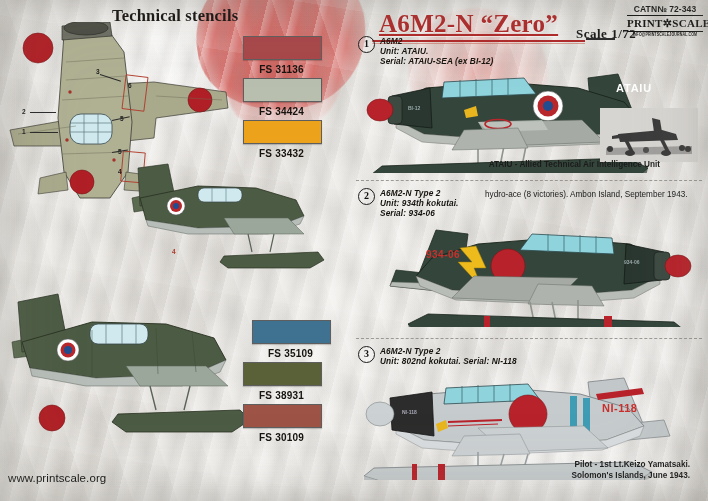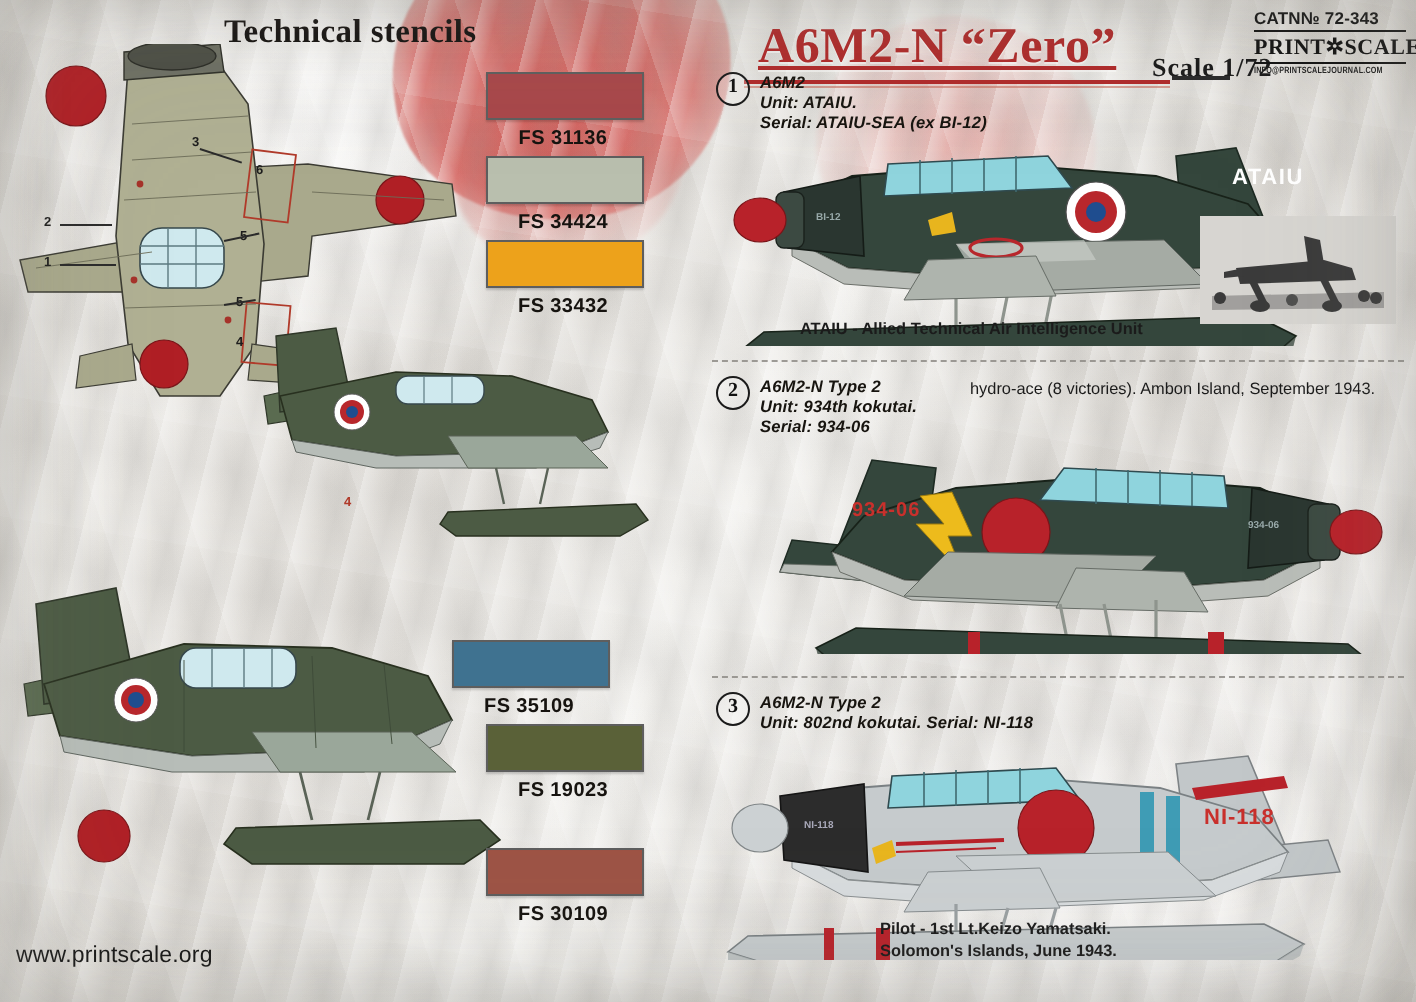--- a/index.html
+++ b/index.html
@@ -68,42 +68,42 @@
   }
   .scale-rule{
     position:absolute;left:586px;top:38px;width:29px;height:2px;background:#2a2a2a;
   }
   #scale-label{
     position:absolute;left:576px;top:26px;
     font-family:"Liberation Serif",serif;font-weight:700;font-size:13px;color:#1a1a1a;
     letter-spacing:.5px;
   }
   
-  .catblock{position:absolute;left:627px;top:4px;width:76px;text-align:left;}
+  .catblock{position:absolute;left:627px;top:4px;width:76px;text-align:center;}
   .catblock .catn{font-size:8.5px;font-weight:700;color:#111;letter-spacing:.1px;white-space:nowrap;}
   .catblock .cline{height:1px;background:#111;margin:1px 0 1px;}
   .catblock .brand{font-family:"Liberation Serif",serif;font-weight:700;font-size:11px;color:#111;letter-spacing:.3px;white-space:nowrap;}
   .catblock .email{font-size:3.6px;font-weight:700;color:#222;letter-spacing:.1px;transform:scaleY(1.25);white-space:nowrap;}
 
   
   .sw{position:absolute;width:77px;}
   .sw .chip{width:77px;height:22px;border:1px solid #5e5e5e;box-shadow:0 1px 1px rgba(0,0,0,.18);}
   .sw .lbl{margin-top:4px;font-size:10px;font-weight:700;color:#16130f;letter-spacing:.2px;text-align:center;}
 
   
   .pnl-sep{position:absolute;left:356px;width:346px;height:0;
     border-top:1.6px dashed #8f8c87;opacity:.85;}
   .circ{
     position:absolute;width:15px;height:15px;border:1.3px solid #1b1b1b;border-radius:50%;
     font-size:10px;font-weight:700;color:#111;text-align:center;line-height:14px;
     font-family:"Liberation Serif",serif;background:rgba(255,255,255,.25);
   }
   .ptxt{position:absolute;font-size:8.3px;font-weight:700;font-style:italic;color:#17140f;line-height:10.2px;letter-spacing:.1px;}
   .cap{position:absolute;font-size:8.2px;font-weight:700;color:#1b1b1b;line-height:10.5px;}
-  .cap.r{text-align:left;}
+  .cap.r{text-align:right;}
   #url{
     position:absolute;left:8px;top:472px;font-size:11.5px;font-weight:400;color:#141414;
     letter-spacing:.1px;
   }
   
   .lead{position:absolute;background:#2b2b2b;height:0.7px;transform-origin:left center;}
   .num{position:absolute;font-size:6.5px;font-weight:700;color:#1d1d1d;}
   svg{display:block;}
   .photo{
     position:absolute;left:600px;top:108px;width:98px;height:54px;
@@ -246,29 +246,29 @@
     </div>
     <div class="sw" style="left:243px;top:78px;">
       <div class="chip" style="background:#b9bfae;"></div>
       <div class="lbl">FS 34424</div>
     </div>
     <div class="sw" style="left:243px;top:120px;">
       <div class="chip" style="background:#eda21b;"></div>
       <div class="lbl">FS 33432</div>
     </div>
 
-    <div class="sw" style="left:226px;top:320px;">
+    <div class="sw" style="left:252px;top:320px;">
       <div class="chip" style="background:#3f7290;"></div>
       <div class="lbl">FS 35109</div>
     </div>
     <div class="sw" style="left:243px;top:362px;">
       <div class="chip" style="background:#5a6138;"></div>
-      <div class="lbl">FS 19023</div>
-    </div>
-    <div class="sw" style="left:243px;top:424px;">
+      <div class="lbl">FS 38931</div>
+    </div>
+    <div class="sw" style="left:243px;top:404px;">
       <div class="chip" style="background:#9d5345;"></div>
       <div class="lbl">FS 30109</div>
     </div>
 
     <div id="url">www.printscale.org</div>
   </div>
 
   <div class="right-col"></div>
 
   <div id="main-title">A6M2-N “Zero”</div>

